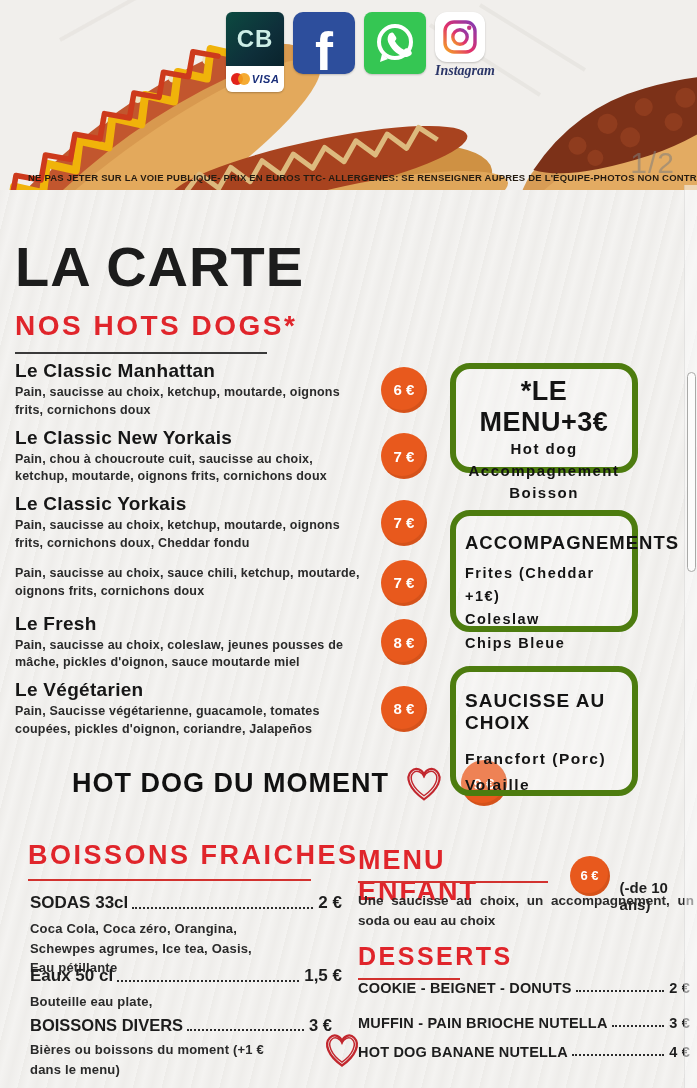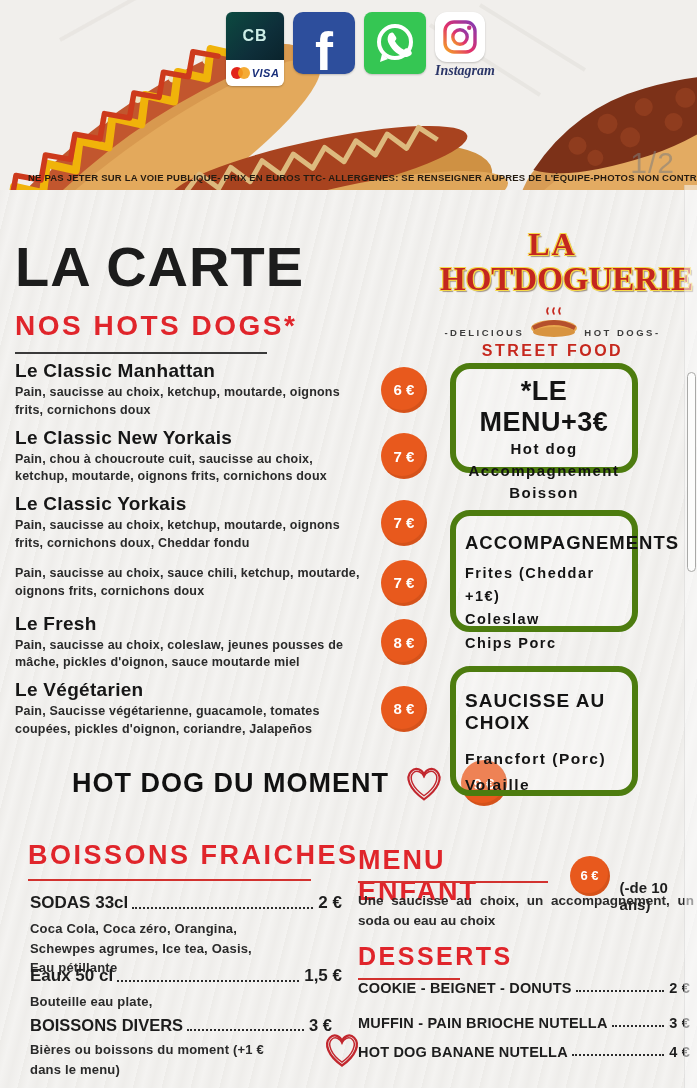--- a/index.html
+++ b/index.html
@@ -7,22 +7,22 @@
   .screen{position:relative;width:697px;height:1088px;background:#f4f3f1;overflow:hidden;}
   
   .marble{position:absolute;inset:0;background:
     repeating-linear-gradient(104deg, rgba(213,210,204,0.22) 0px, rgba(255,255,255,0) 9px, rgba(214,211,206,0.18) 18px, rgba(255,255,255,0) 28px);
     pointer-events:none;}
   
   .hero{position:absolute;left:0;top:0;width:697px;height:190px;background:#f0eeeb;overflow:hidden;}
   .hero svg.hero-art{position:absolute;left:0;top:0;width:697px;height:190px;}
   .social-row{position:absolute;left:226px;top:12px;display:flex;align-items:flex-start;gap:9px;}
   .icon-cb{width:58px;display:flex;flex-direction:column;border-radius:6px;overflow:hidden;box-shadow:0 1px 2px rgba(0,0,0,.25);cursor:pointer;}
-  .cb-top{height:48px;background:linear-gradient(135deg,#0c4a40,#0e2f3a 60%,#0a232c);display:flex;align-items:center;justify-content:center;
-    color:#cfeeе8;font-weight:900;font-size:16px;letter-spacing:1px;color:#cdeee7;font-family:"Liberation Sans",sans-serif;}
+  .cb-top{height:54px;background:linear-gradient(135deg,#0c4a40,#0e2f3a 60%,#0a232c);display:flex;align-items:center;justify-content:center;
+    color:#cfeeе8;font-weight:900;font-size:24px;letter-spacing:1px;color:#cdeee7;font-family:"Liberation Sans",sans-serif;}
   .cb-bottom{height:26px;background:#fff;display:flex;align-items:center;justify-content:center;gap:3px;}
   .mc{position:relative;width:18px;height:12px;}
   .mc i{position:absolute;top:0;width:12px;height:12px;border-radius:50%;display:block;}
   .mc i.r{left:0;background:#e2241b;}
   .mc i.o{left:7px;background:#f4a21d;opacity:.9;}
   .visa{font-size:11px;font-weight:900;font-style:italic;color:#1a2f7a;letter-spacing:0.5px;}
   .icon-fb{width:62px;height:62px;border-radius:10px;background:#2d4e9c;color:#fff;display:flex;align-items:flex-end;justify-content:center;
     font-size:54px;font-weight:900;line-height:0.86;overflow:hidden;cursor:pointer;box-shadow:0 1px 2px rgba(0,0,0,.2);}
   .icon-wa{width:62px;height:62px;border-radius:8px;background:#35c653;display:flex;align-items:center;justify-content:center;cursor:pointer;box-shadow:0 1px 2px rgba(0,0,0,.2);}
   .icon-ig{width:56px;display:flex;flex-direction:column;cursor:pointer;}
@@ -187,39 +187,20 @@
         <div class="ig-caption">Instagram</div>
       </div>
     </div>
 
     <div class="disclaimer">NE PAS JETER SUR LA VOIE PUBLIQUE- PRIX EN EUROS TTC- ALLERGENES: SE RENSEIGNER AUPRES DE L'ÉQUIPE-PHOTOS NON CONTRACTUELLES</div>
     <div class="page-indicator">1/2</div>
   </div>
 
   <div class="la-carte">LA CARTE</div>
 
-  <div class="brand">
-    <div class="brand-l1">LA</div>
-    <div class="brand-l2">HOTDOGUERIE</div>
-    <div class="brand-tag">
-      <span>-DELICIOUS</span>
-      <svg width="52" height="34" viewBox="0 0 52 34">
-        <g stroke="#c6281e" stroke-width="1.6" fill="none" stroke-linecap="round">
-          <path d="M20,10 q-2,-3 0,-6"></path>
-            <path d="M26,10 q-2,-3 0,-6"></path>
-            <path d="M32,10 q-2,-3 0,-6"></path>
-        </g>
-        <ellipse cx="26" cy="24" rx="23" ry="8" fill="#e9a84e"></ellipse>
-        <path d="M4,22 Q26,10 48,22 L46,26 Q26,16 6,26 Z" fill="#b5502c"></path>
-        <ellipse cx="26" cy="28" rx="21" ry="5" fill="#d89440"></ellipse>
-      </svg>
-      <span>HOT DOGS-</span>
-    </div>
-    <div class="brand-sub">STREET FOOD</div>
-  </div>
 
   <div class="section-head">NOS HOTS DOGS*</div>
   <div class="rule rule-hotdogs"></div>
 
   <div class="items">
     <div class="menu-row">
       <div class="menu-text">
         <div class="menu-name">Le Classic Manhattan</div>
         <div class="menu-desc">Pain, saucisse au choix, ketchup, moutarde, oignons frits, cornichons doux</div>
       </div>
@@ -273,21 +254,21 @@
   <div class="ybox ybox1">
     <div class="ybox-title">*LE MENU+3€</div>
     <div class="ybox-line">Hot dog</div>
     <div class="ybox-line">Accompagnement</div>
     <div class="ybox-line">Boisson</div>
   </div>
   <div class="ybox ybox2">
     <div class="ybox-title2">ACCOMPAGNEMENTS</div>
     <div class="ybox-line2">Frites  (Cheddar +1€)</div>
     <div class="ybox-line2">Coleslaw</div>
-    <div class="ybox-line2">Chips Porc</div>
+    <div class="ybox-line2">Chips Bleue</div>
   </div>
   <div class="ybox ybox3">
     <div class="ybox-title2">SAUCISSE AU CHOIX</div>
     <div class="ybox-line2">Francfort (Porc)</div>
     <div class="ybox-line2">Volaille</div>
   </div>
 
   <div class="drinks-head">BOISSONS FRAICHES</div>
   <div class="rule rule-red rule-drinks"></div>
 

